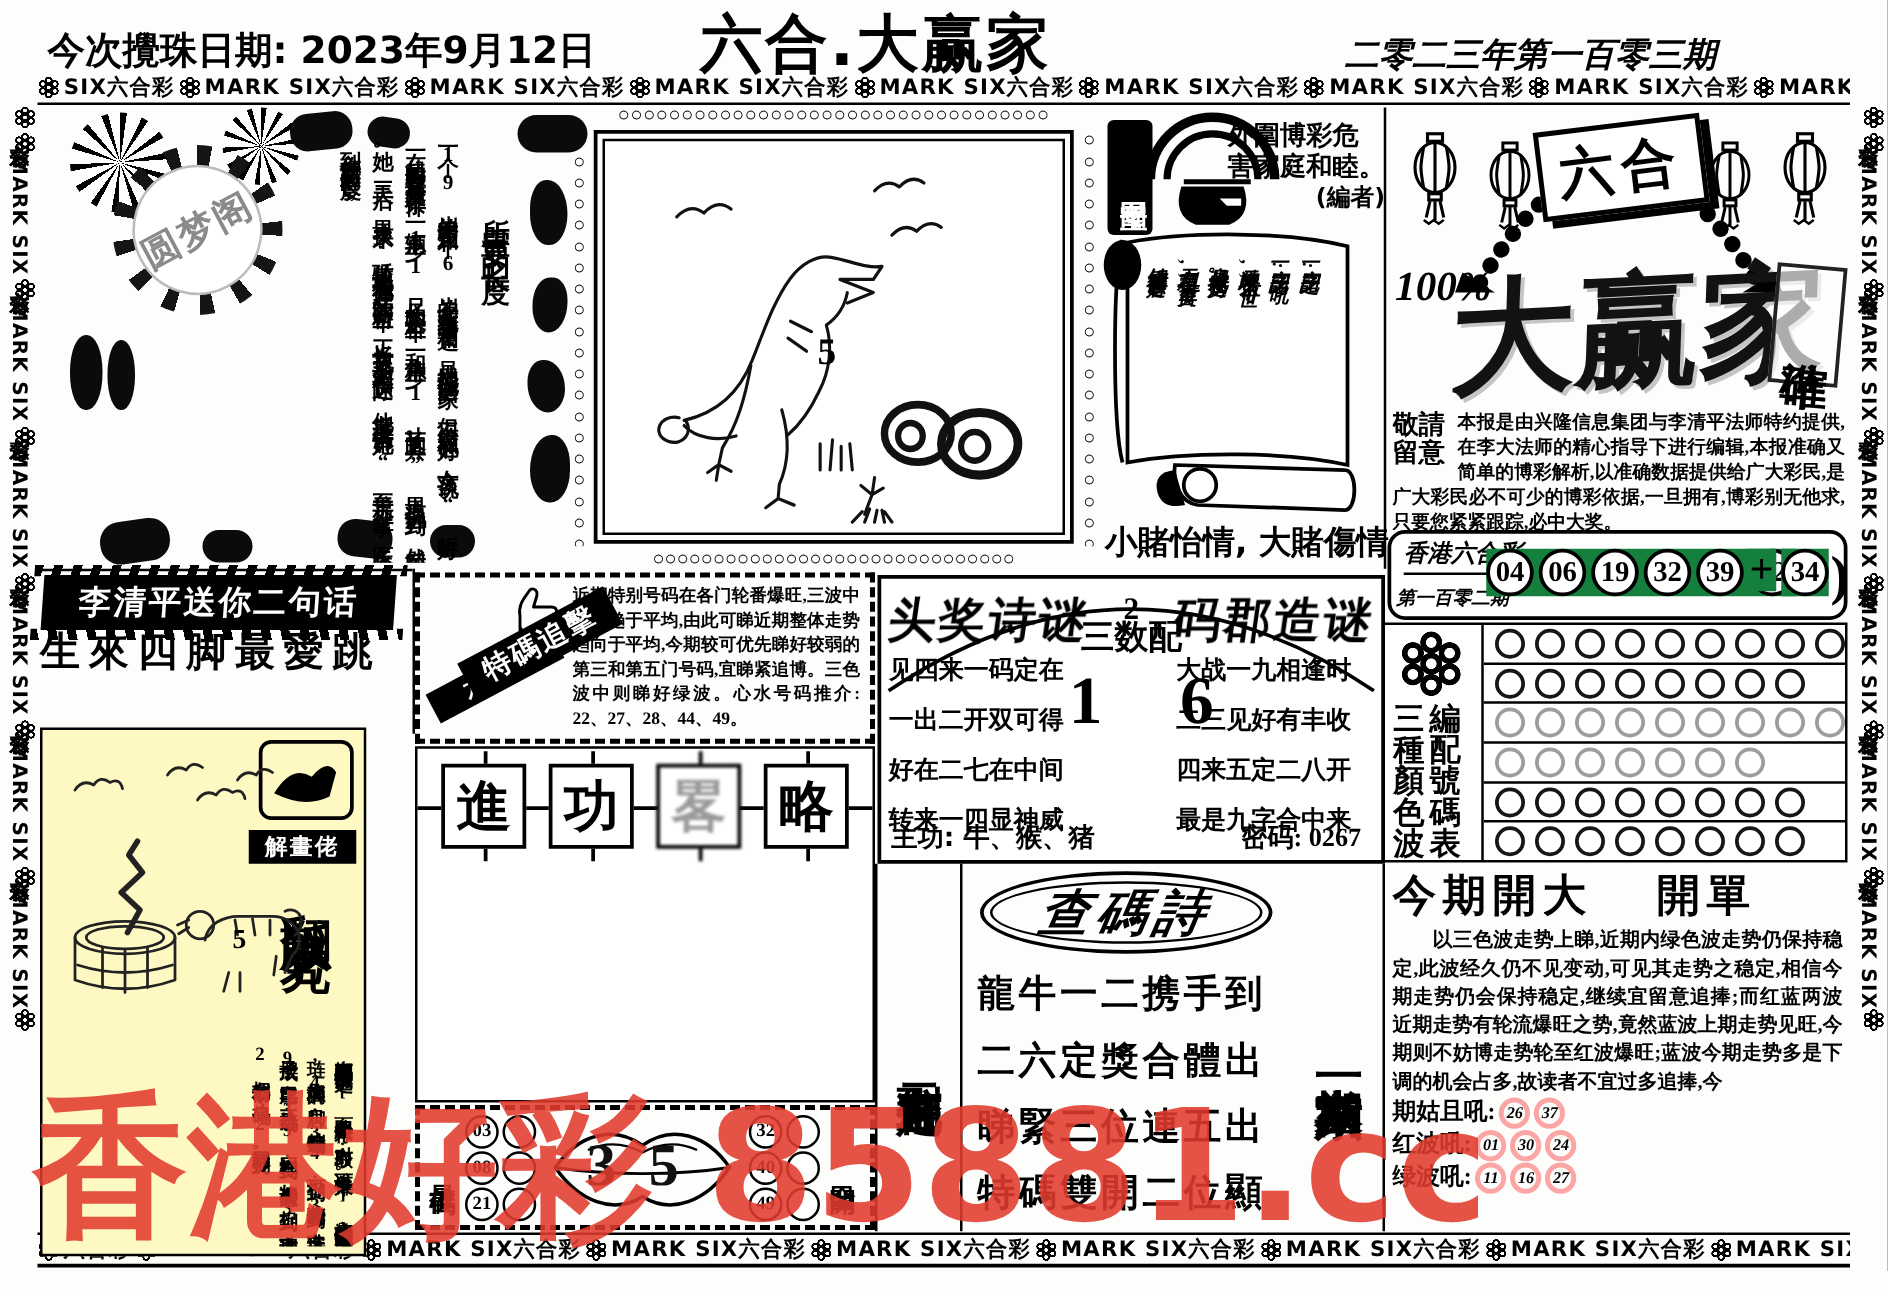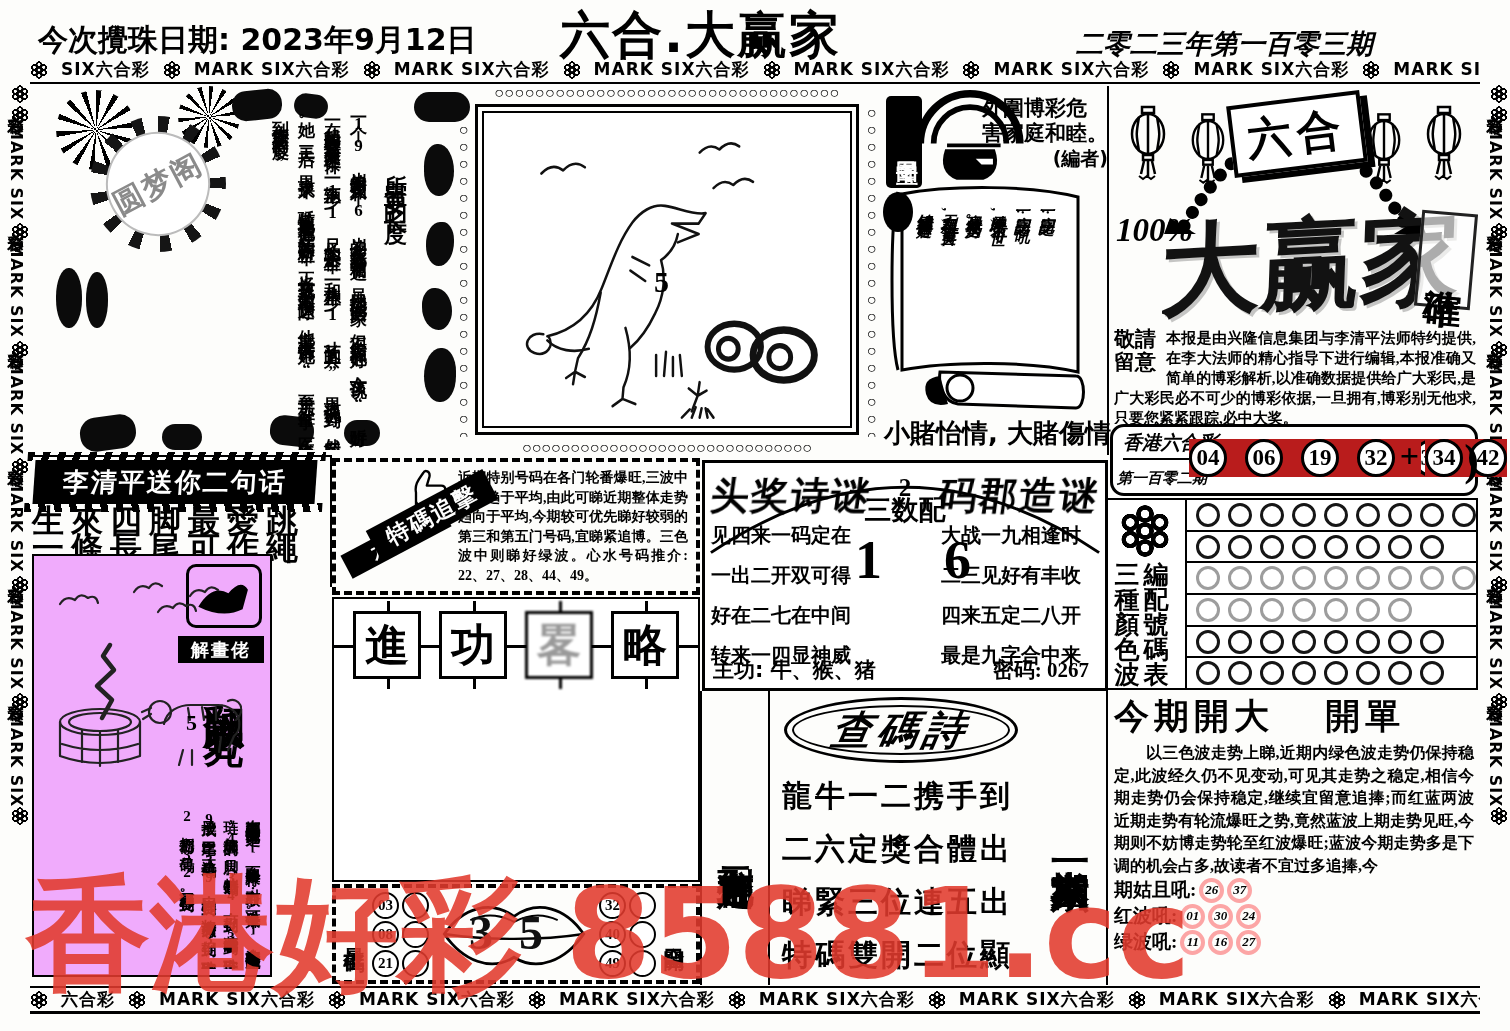--- a/index.html
+++ b/index.html
@@ -8,21 +8,21 @@
   font-family:"Liberation Serif","DejaVu Serif",serif;overflow:hidden;margin:0 auto}
 .abs{position:absolute}
 
 
 #draw-date{left:38px;top:20px;font-size:30px;font-weight:900;font-family:"DejaVu Sans",sans-serif}
 #main-title{left:560px;top:2px;font-size:50px;font-weight:900;letter-spacing:2px;font-family:"DejaVu Sans",sans-serif}
 #issue{left:1076px;top:26px;font-size:27px;font-style:italic;font-weight:bold}
 
 
 .strip{position:absolute;font-family:"DejaVu Sans",sans-serif;font-size:17px;font-weight:bold;
-  white-space:nowrap;overflow:hidden;display:flex;align-items:center;gap:13px}
+  white-space:nowrap;overflow:hidden;display:flex;align-items:center;gap:3px}
 #strip-top{left:30px;top:57px;width:1450px;height:27px;border-bottom:2px solid #000}
 #strip-bottom{left:30px;top:986px;width:1450px;height:28px;border-top:2px solid #000;border-bottom:3px solid #000}
 .strip-v{position:absolute;writing-mode:vertical-rl;font-family:"DejaVu Sans",sans-serif;font-size:16px;
   font-weight:bold;overflow:hidden;white-space:nowrap;line-height:26px;text-align:left}
 #strip-left{left:2px;top:85px;width:27px;height:898px}
 #strip-right{left:1481px;top:85px;width:27px;height:898px}
 .bseg{letter-spacing:1px}
 .flower{width:18px;height:18px;display:inline-block;vertical-align:middle;flex:none;
  background:
  radial-gradient(circle at 9px 3.4px, transparent 1.4px,#000 1.6px 3px,transparent 3.2px),
@@ -83,21 +83,21 @@
   justify-content:center;transform:rotate(5deg);background:rgba(255,255,255,.65);z-index:3}
 .notice{position:absolute;left:2px;top:242px;right:2px;bottom:0;overflow:hidden}
 .notice-label{float:left;width:52px;font-size:21px;line-height:23px;font-weight:900;font-family:"DejaVu Sans",sans-serif}
 .notice-body{font-size:15px;line-height:20px;font-weight:bold;text-align:justify}
 
 
 #results{left:1110px;top:424px;width:368px;height:72px;border:3px solid #000;border-radius:14px;background:#fff}
 .res-label{position:absolute;left:10px;top:3px;font-size:19px;font-style:italic;font-weight:bold;
   border-bottom:2px solid #000;padding:0 16px 2px 0;white-space:nowrap}
 .res-issue{position:absolute;left:4px;top:42px;font-size:15px;font-style:italic;font-weight:bold;white-space:nowrap}
-.res-nums{position:absolute;left:76px;top:12px;display:flex;align-items:center;gap:18px;background:#b91c1c}
+.res-nums{position:absolute;left:76px;top:12px;display:flex;align-items:center;gap:4px;background:#15803d}
 .cnum{width:38px;height:38px;border:3px solid #000;border-radius:50%;font-size:23px;font-weight:bold;
   display:flex;align-items:center;justify-content:center;background:#fff;flex:none}
 .res-plus{font-size:34px;font-weight:bold;padding:0 2px;line-height:34px}
 .res-bracket{position:absolute;right:-4px;top:8px;font-size:44px;font-weight:bold}
 
 
 #wavetable{left:1100px;top:498px;width:378px;height:192px;border:2px solid #000;display:flex;background:#fff}
 .wt-left{width:86px;border-right:2px solid #000;position:relative;padding-top:62px}
 .flower-big{position:absolute;left:16px;top:4px;width:54px;height:54px;
  background:
@@ -191,21 +191,21 @@
 
 #kaida{left:1110px;top:691px;width:368px;height:294px;padding:2px 4px;overflow:hidden}
 .kd-title{font-size:35px;font-weight:900;font-family:"DejaVu Sans",sans-serif;letter-spacing:5px;white-space:nowrap}
 .kd-title .sub{margin-left:34px}
 .kd-body{font-size:16px;font-weight:bold;line-height:22.5px;text-align:justify;text-indent:2em;margin-top:2px}
 .kd-line{font-size:19px;font-weight:900;display:flex;align-items:center;gap:3px;line-height:26px}
 .kd-num{width:25px;height:25px;border:4px solid #fca5a5;border-radius:50%;font-size:13px;font-style:italic;font-weight:bold;
   display:flex;align-items:center;justify-content:center;flex:none}
 
 
-#decoder{left:32px;top:554px;width:240px;height:423px;border:2px solid #000;background:#f0abfc}
+#decoder{left:32px;top:582px;width:261px;height:423px;border:2px solid #000;background:#fef9c3}
 .dec-icon{position:absolute;right:8px;top:8px;width:76px;height:64px;border:3px solid #000;border-radius:10px;
   display:flex;align-items:center;justify-content:center}
 .dec-badge{position:absolute;right:6px;top:80px;width:86px;height:27px;background:#000;color:#fff;font-size:18px;
   font-weight:900;text-align:center;line-height:27px;letter-spacing:2px;font-family:"DejaVu Sans",sans-serif}
 .dec-warn{position:absolute;right:16px;top:114px;writing-mode:vertical-rl;text-orientation:upright;font-size:41px;
   font-weight:900;font-family:"DejaVu Sans",sans-serif;letter-spacing:7px;line-height:60px}
 .dec-svg{position:absolute;left:4px;top:16px;width:204px;height:228px}
 .dec-tiger-num{position:absolute;left:152px;top:154px;font-size:22px;font-weight:900}
 .dec-body{position:absolute;left:8px;right:6px;top:252px;bottom:6px;writing-mode:vertical-rl;text-orientation:upright;
   font-size:15px;line-height:22px;font-weight:bold;letter-spacing:1px;overflow:hidden}
@@ -485,21 +485,20 @@
           <span class="wcirc"></span>
         </div>
       </div>
   </div>
 
   <div class="abs" id="rule1"></div>
   <div class="abs" id="vrule1"></div>
   <div class="abs" id="lqp">
     <div class="lqp-header">李清平送你二句话</div>
     <div class="lqp-line">生來四脚最愛跳</div>
-    <div class="lqp-line">一條長尾可作繩</div>
   </div>
 
   <div class="abs" id="chase">
     <svg class="thumb" viewBox="0 0 60 60">
       <path d="M20 32 l0 20 m0 -20 c-2 -10 4 -16 8 -22 c2 -4 8 -2 7 4 l-3 10 l16 0 c6 0 6 8 1 9 c4 2 3 8 -2 9 c3 3 1 7 -4 7 l-14 0 c-4 0 -7 -3 -9 -7" stroke="#000" stroke-width="2.6" fill="none" stroke-linecap="round" stroke-linejoin="round"></path>
     </svg>
     <div class="rb1">六合彩</div>
     <div class="rb2">特碼追擊</div>
     <div class="chase-body">近期特别号码在各门轮番爆旺,三波中亦是趋于平均,由此可睇近期整体走势趋向于平均,今期较可优先睇好较弱的第三和第五门号码,宜睇紧追博。三色波中则睇好绿波。心水号码推介: 22、27、28、44、49。</div>
   </div>

